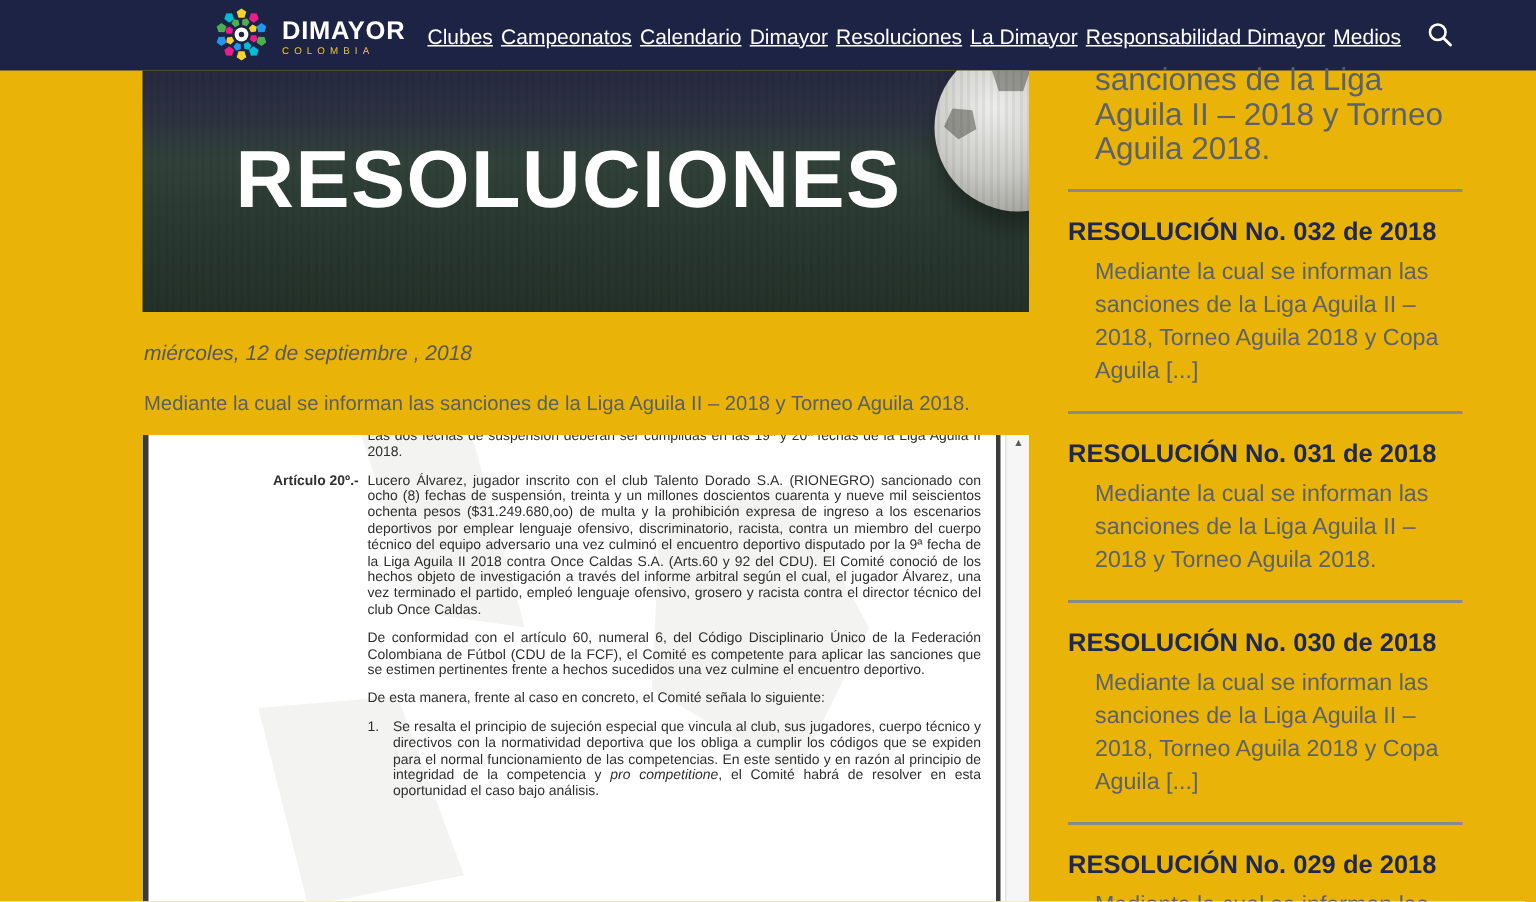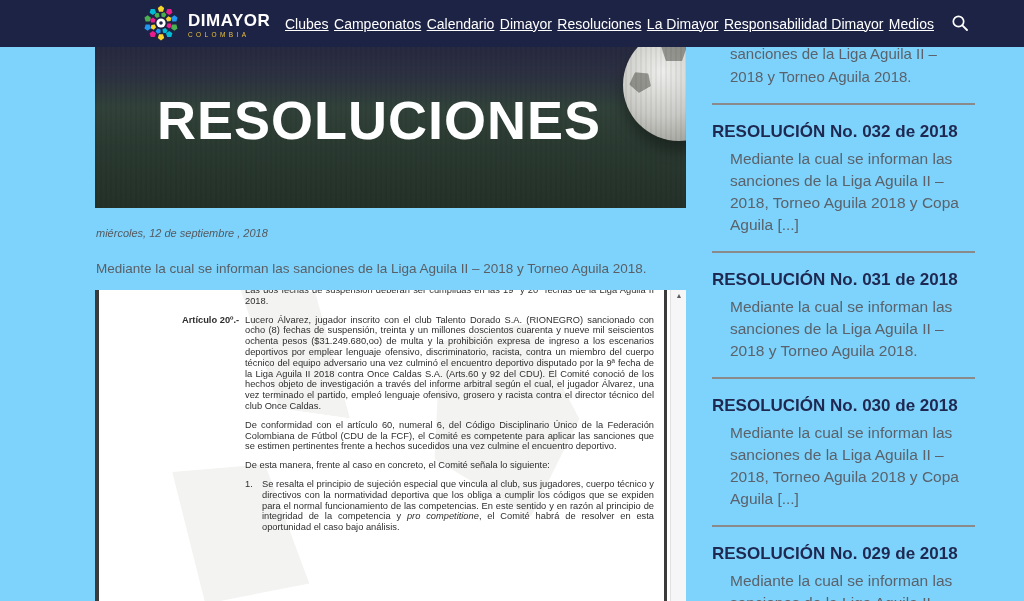--- a/index.html
+++ b/index.html
@@ -1,18 +1,18 @@
 <!DOCTYPE html>
 <html><head>
 <meta charset="utf-8">
 <style>
   * { margin:0; padding:0; box-sizing:border-box; }
   html,body { width:1024px; height:601px; overflow:hidden; background:#fff;
               font-family:"Liberation Sans", sans-serif; }
-  .app { position:relative; width:1024px; height:601px; background:#7dd3fc; }
+  .app { position:relative; width:1024px; height:601px; background:#eab308; }
 
   
   .navbar { position:absolute; left:0; top:0; width:1024px; height:47px;
             background:#1d2345; display:flex; align-items:center; }
   .logo { position:absolute; left:140px; top:2px; display:flex; align-items:center; cursor:pointer; }
   .logo-text { margin-left:6px; display:flex; flex-direction:column; line-height:1; }
   .logo-title { color:#fff; font-weight:bold; font-size:17px; letter-spacing:.5px; }
   .logo-sub { color:#eec23a; font-size:6.5px; letter-spacing:3.4px; margin-top:3px; }
   .nav-items { position:absolute; left:285px; right:90px; top:0; height:47px;
                display:flex; align-items:center; justify-content:space-between; }
@@ -29,21 +29,21 @@
           box-shadow:0 10px 14px rgba(0,0,0,.35); }
   .hero-ball i { position:absolute; background:#55554f; opacity:.55; }
   .hero-ball i.p1 { left:38px; top:8px; width:26px; height:24px;
           clip-path:polygon(50% 0,100% 38%,81% 100%,19% 100%,0 38%); }
   .hero-ball i.p2 { left:6px; top:42px; width:22px; height:20px;
           clip-path:polygon(50% 0,100% 38%,81% 100%,19% 100%,0 38%); transform:rotate(-30deg); }
   .hero-title { position:absolute; left:62px; top:42px; color:#fff; font-weight:bold;
           font-size:54px; letter-spacing:1px; z-index:2; }
 
   
-  .date { position:absolute; left:96px; top:227px; font-style:italic; color:#55595f; font-size:11px; }
+  .date { position:absolute; left:96px; top:227px; font-style:italic; color:#55595f; font-size:14px; }
   .summary { position:absolute; left:96px; top:261px; color:#5a5f66; font-size:13.5px; }
 
   
   .doc { position:absolute; left:95px; top:290px; width:591px; height:311px; overflow:hidden; background:#fff; }
   .doc-border-left  { position:absolute; left:0; top:0; bottom:0; width:4px; background:#3b3b3b; }
   .doc-border-right { position:absolute; right:19px; top:0; bottom:0; width:3px; background:#3b3b3b; }
   .doc-scrollbar { position:absolute; right:0; top:0; bottom:0; width:16px; background:#f6f6f6;
                    border-left:1px solid #e2e2e2; }
   .doc-scroll-up { position:absolute; top:2px; left:0; width:16px; text-align:center;
                    font-size:7px; color:#5c5c5c; cursor:pointer; }
@@ -59,21 +59,21 @@
   .doc-label { width:63px; flex-shrink:0; font-weight:bold; }
   .doc-row-text { flex:1; text-align:justify; }
   .bold { font-weight:normal; }
   .list-row { display:flex; margin:8px 0 0 63px; }
   .list-num { width:17px; flex-shrink:0; }
   .list-text { flex:1; text-align:justify; }
   .it { font-style:italic; }
 
   
   .sidebar { position:absolute; left:712px; top:42px; width:263px; }
-  .sb-partial { padding-left:18px; color:#5b626b; font-size:15px; line-height:23px; width:258px; }
+  .sb-partial { padding-left:18px; color:#5b626b; font-size:21px; line-height:23px; width:258px; }
   .sidebar hr { border:none; border-top:2px solid #8a8a8a; margin:15px 0 0 0; }
   .sb-title { margin:17px 0 0 0; color:#1f2850; font-weight:bold; font-size:17px; line-height:20px; cursor:pointer; }
   .sb-desc { margin:6px 0 0 0; padding-left:18px; color:#5b626b; font-size:15.5px; line-height:22px; }
 </style>
 </head>
 <body>
 
 <div class="app">
 
   <header class="navbar">

